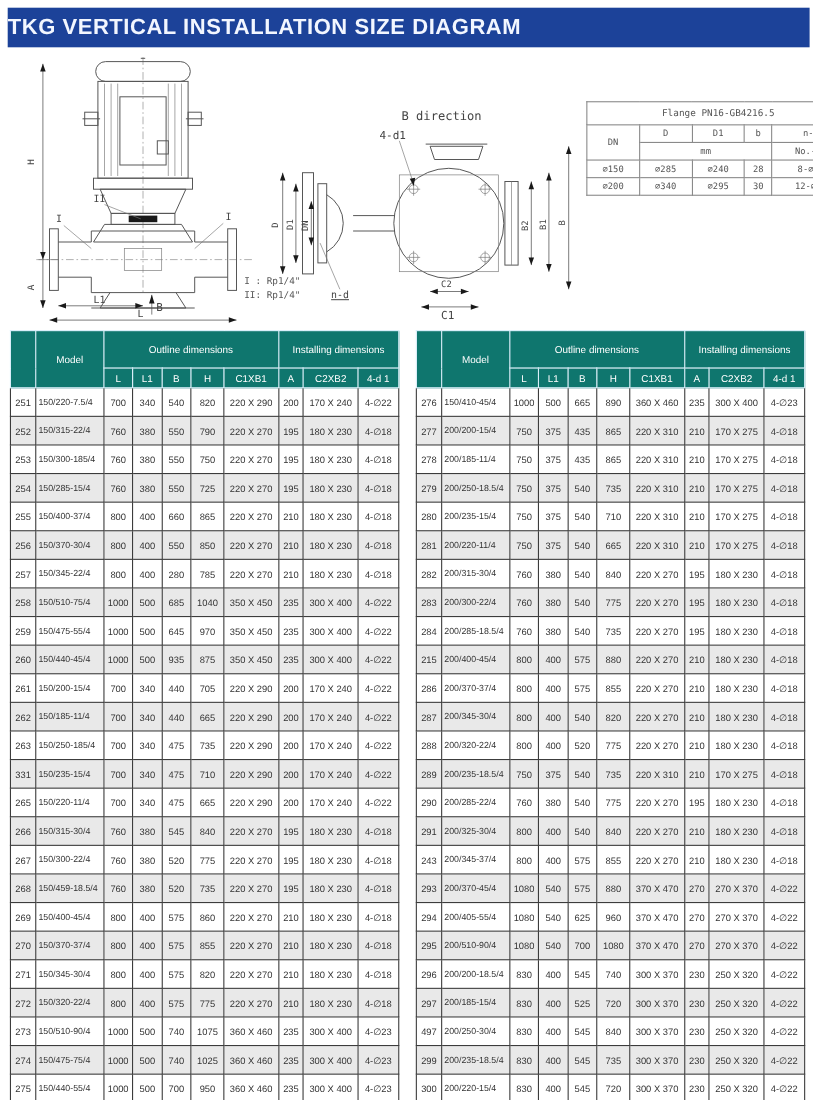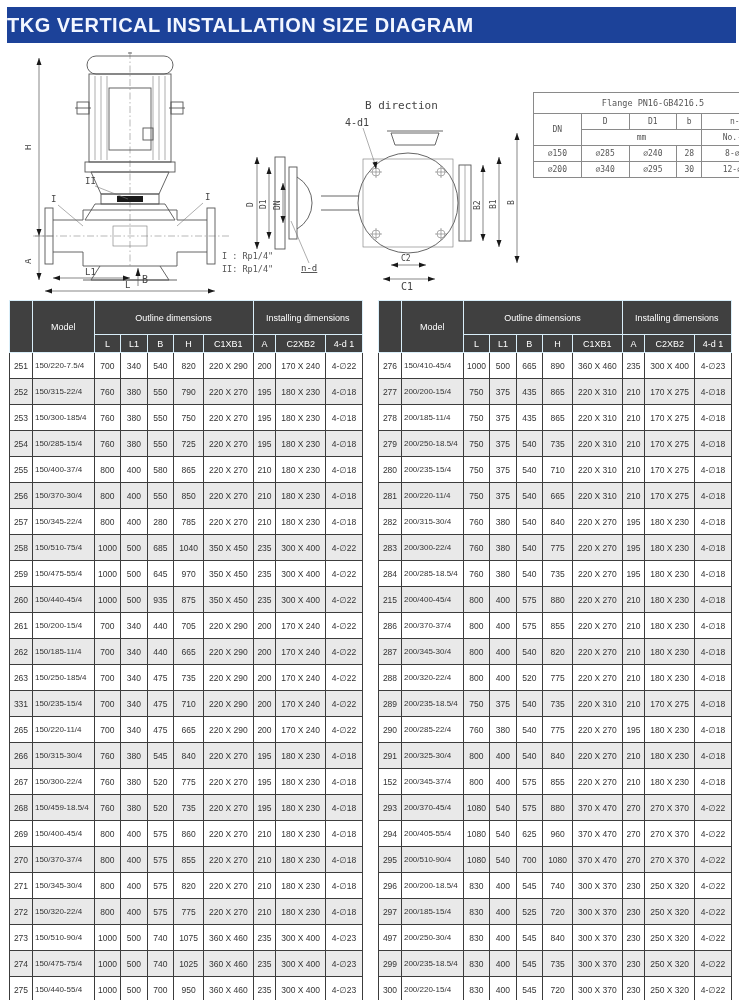--- a/index.html
+++ b/index.html
@@ -26,21 +26,21 @@
 
   
   #flange{position:absolute;left:533px;top:92px;width:240px;border-collapse:collapse;
           font-family:"DejaVu Sans Mono",monospace;font-size:8px;color:#555;padding-left:48px;}
   #flange td{border:1px solid #8a8a8a;text-align:center;padding:1px 0;height:13px;}
   #flange .ttl{height:18px;font-size:8.5px;}
 
   
   #tables{position:absolute;left:9px;top:300px;width:723px;display:flex;gap:15px;}
   table.spec{border-collapse:collapse;width:354px;table-layout:fixed;}
-  table.spec th{background:#404040;color:#fff;font-weight:normal;
+  table.spec th{background:#0f766e;color:#fff;font-weight:normal;
                 border:1px solid #d9eef9;font-size:9px;padding:0;}
   table.spec .grp{height:34px;font-size:9.5px;}
   table.spec .sub{height:18px;}
   table.spec td{border:1px solid #3c3c3c;font-size:8.5px;color:#333;text-align:center;
                 height:25px;padding:0 1px;overflow:hidden;white-space:nowrap;}
   table.spec tr.alt td{background:#e9e9e9;}
   table.spec td.model{text-align:left;padding-left:2px;font-size:8px;}
   col.c-no{width:6.5%} col.c-model{width:17.5%} col.c-l{width:7.5%} col.c-l1{width:7.5%}
   col.c-b{width:7.5%} col.c-h{width:8.5%} col.c-c1{width:14%} col.c-a{width:6.5%}
   col.c-c2{width:14%} col.c-d1{width:10.5%}
@@ -307,21 +307,21 @@
             <td>220 X 270</td>
             <td>195</td>
             <td>180 X 230</td>
             <td>4-∅18</td>
           </tr>
           <tr>
             <td>255</td>
             <td class="model">150/400-37/4</td>
             <td>800</td>
             <td>400</td>
-            <td>580</td>
+            <td>660</td>
             <td>865</td>
             <td>220 X 270</td>
             <td>210</td>
             <td>180 X 230</td>
             <td>4-∅18</td>
           </tr>
           <tr class="alt">
             <td>256</td>
             <td class="model">150/370-30/4</td>
             <td>800</td>
@@ -782,21 +782,21 @@
             <td>800</td>
             <td>400</td>
             <td>540</td>
             <td>840</td>
             <td>220 X 270</td>
             <td>210</td>
             <td>180 X 230</td>
             <td>4-∅18</td>
           </tr>
           <tr>
-            <td>152</td>
+            <td>243</td>
             <td class="model">200/345-37/4</td>
             <td>800</td>
             <td>400</td>
             <td>575</td>
             <td>855</td>
             <td>220 X 270</td>
             <td>210</td>
             <td>180 X 230</td>
             <td>4-∅18</td>
           </tr>

